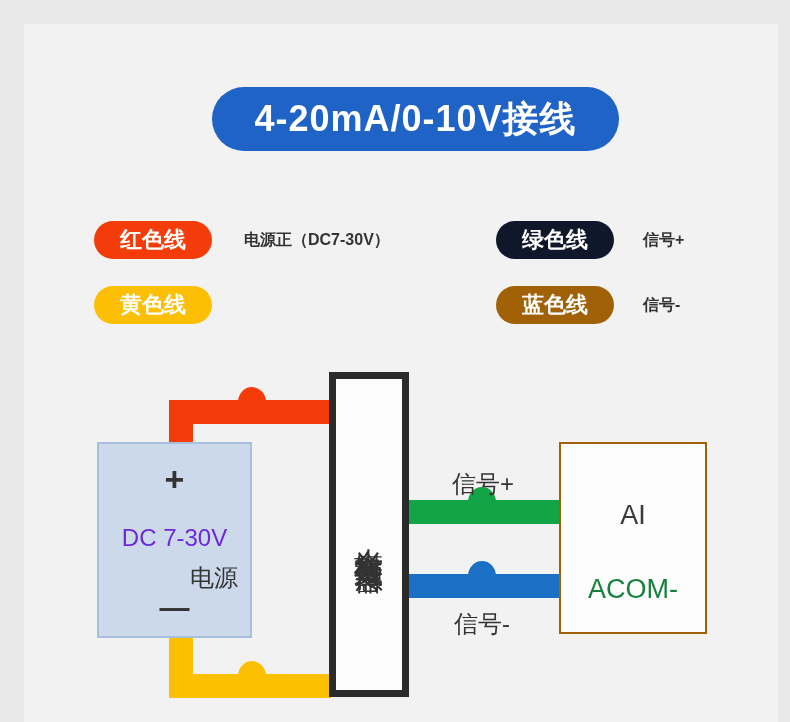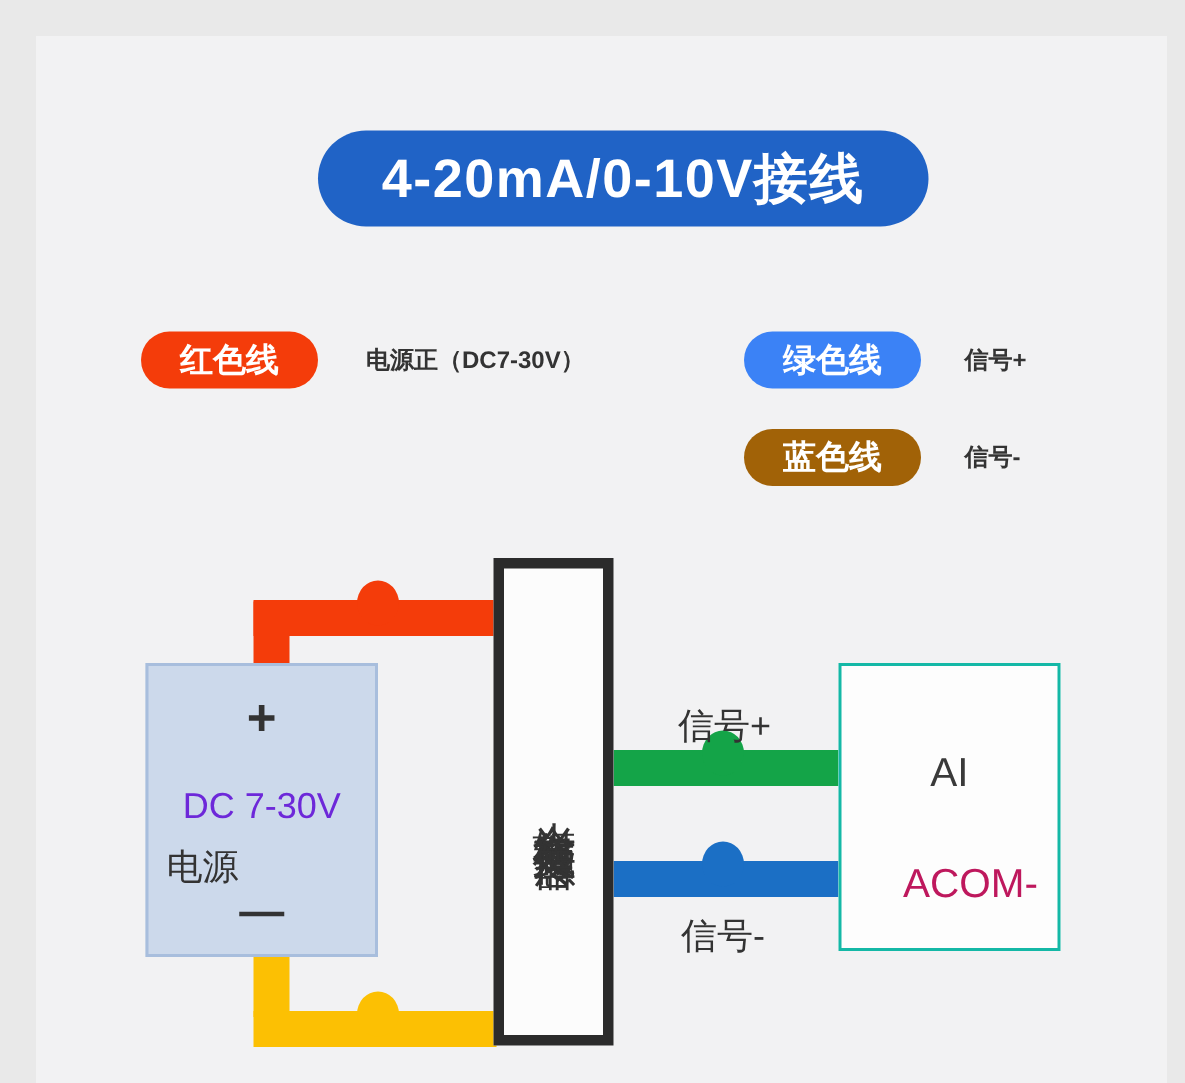--- a/index.html
+++ b/index.html
@@ -80,21 +80,21 @@
   .power-plus {
     position: absolute; left: 0; top: 4px; width: 100%;
     text-align: center; font-size: 34px; font-weight: bold; color: #333;
   }
   .power-line1 {
     position: absolute; left: 0; top: 68px; width: 100%;
     text-align: center; font-size: 24px; color: #6d28d9;
   }
   .power-line2 {
     position: absolute; left: 0; top: 106px; width: 100%;
-    text-align: left; font-size: 24px; color: #333;
+    text-align: right; font-size: 24px; color: #333;
   }
   .power-minus {
     position: absolute; left: 0; bottom: 2px; width: 100%;
     text-align: center; font-size: 30px; font-weight: bold; color: #333;
     line-height: 28px;
   }
   .sensor-box {
     position: absolute;
     left: 305px; top: 348px;
     width: 80px; height: 325px;
@@ -119,29 +119,29 @@
     color: #333;
     white-space: nowrap;
   }
   .sig-plus  { left: 416px; top: 432px; }
   .sig-minus { left: 416px; top: 572px; }
   .controller-box {
     position: absolute;
     left: 535px; top: 418px;
     width: 148px; height: 192px;
     background: #fdfdfd;
-    border: 2px solid #14b8a6;
+    border: 2px solid #a16207;
   }
   .term-ai {
     position: absolute; left: 0; top: 44px; width: 100%;
     text-align: center; font-size: 27px; color: #3a3a3a;
   }
   .term-acom {
     position: absolute; left: 0; top: 118px; width: 100%;
-    text-align: center; font-size: 27px; color: #be185d; margin-left: 14px;
+    text-align: center; font-size: 27px; color: #15803d;
   }
   .controller-caption {
     position: absolute;
     left: 515px; top: 624px;
     width: 195px;
     text-align: center;
     font-size: 22px;
     color: #333;
     white-space: nowrap;
   }
@@ -149,22 +149,23 @@
 </head>
 <body>
 
 <div class="screen">
 
   <div class="title-pill" style="background-color: rgb(32, 99, 198);">4-20mA/0-10V接线</div>
 
   <div class="legend-pill lp-red" style="background-color: rgb(244, 60, 10);">红色线</div>
   <div class="legend-desc ld-red">电源正（DC7-30V）</div>
 
-
-  <div class="legend-pill lp-green" style="background-color: #3b82f6;">绿色线</div>
+  <div class="legend-pill lp-yellow" style="background-color: rgb(252, 191, 3);">黄色线</div>
+
+  <div class="legend-pill lp-green" style="background-color: #0f172a;">绿色线</div>
   <div class="legend-desc ld-green">信号+</div>
 
   <div class="legend-pill lp-blue" style="background-color: #a16207;">蓝色线</div>
   <div class="legend-desc ld-blue">信号-</div>
 
   <div class="wire wire-red-v" style="background-color: rgb(244, 60, 10);"></div>
   <div class="wire wire-red-h" style="background-color: rgb(244, 60, 10);"></div>
   <div class="wire wire-yellow-v" style="background-color: rgb(252, 192, 3);"></div>
   <div class="wire wire-yellow-h" style="background-color: rgb(252, 192, 3);"></div>
   <div class="wire wire-green-h" style="background-color: rgb(20, 164, 72);"></div>

